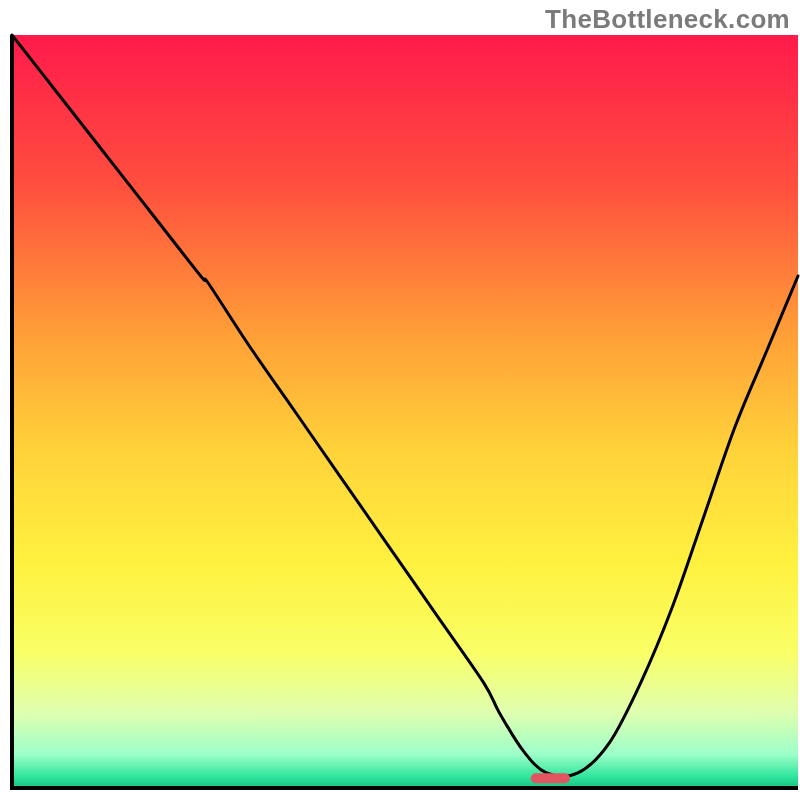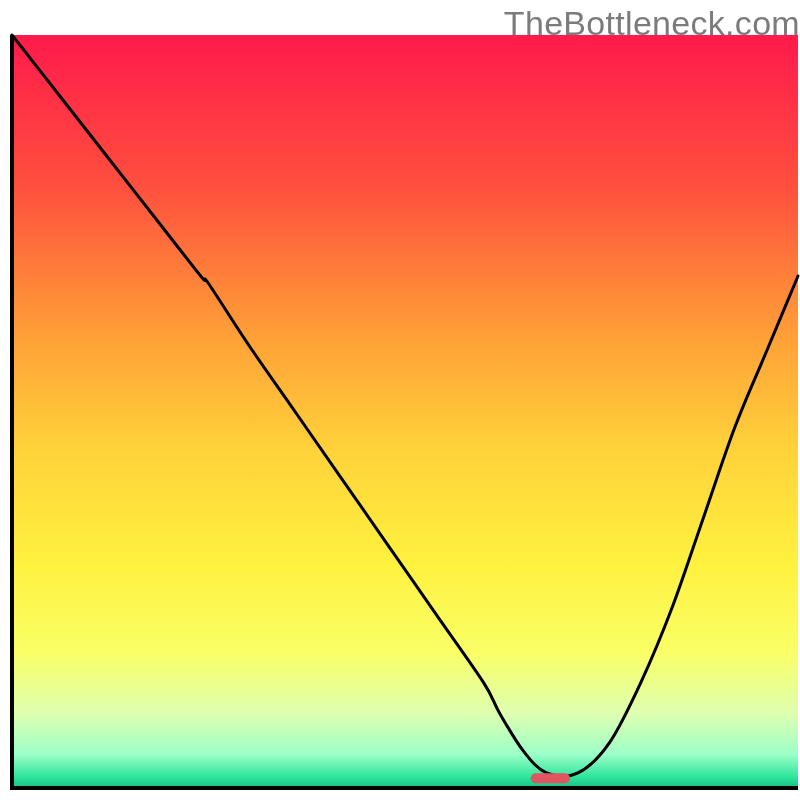--- a/index.html
+++ b/index.html
@@ -11,24 +11,24 @@
     background: #fff;
   }
   .container {
     position: relative;
     width: 800px;
     height: 800px;
   }
   .watermark {
     position: absolute;
     top: 4px;
-    right: 0;
+    right: 10px;
     font-family: Arial, Helvetica, sans-serif;
-    font-size: 34px;
-    font-weight: 400;
+    font-size: 26px;
+    font-weight: 700;
     color: #7b7b7b;
     letter-spacing: 0.3px;
   }
   .plot {
     position: absolute;
     left: 0;
     top: 0;
     width: 800px;
     height: 800px;
   }

